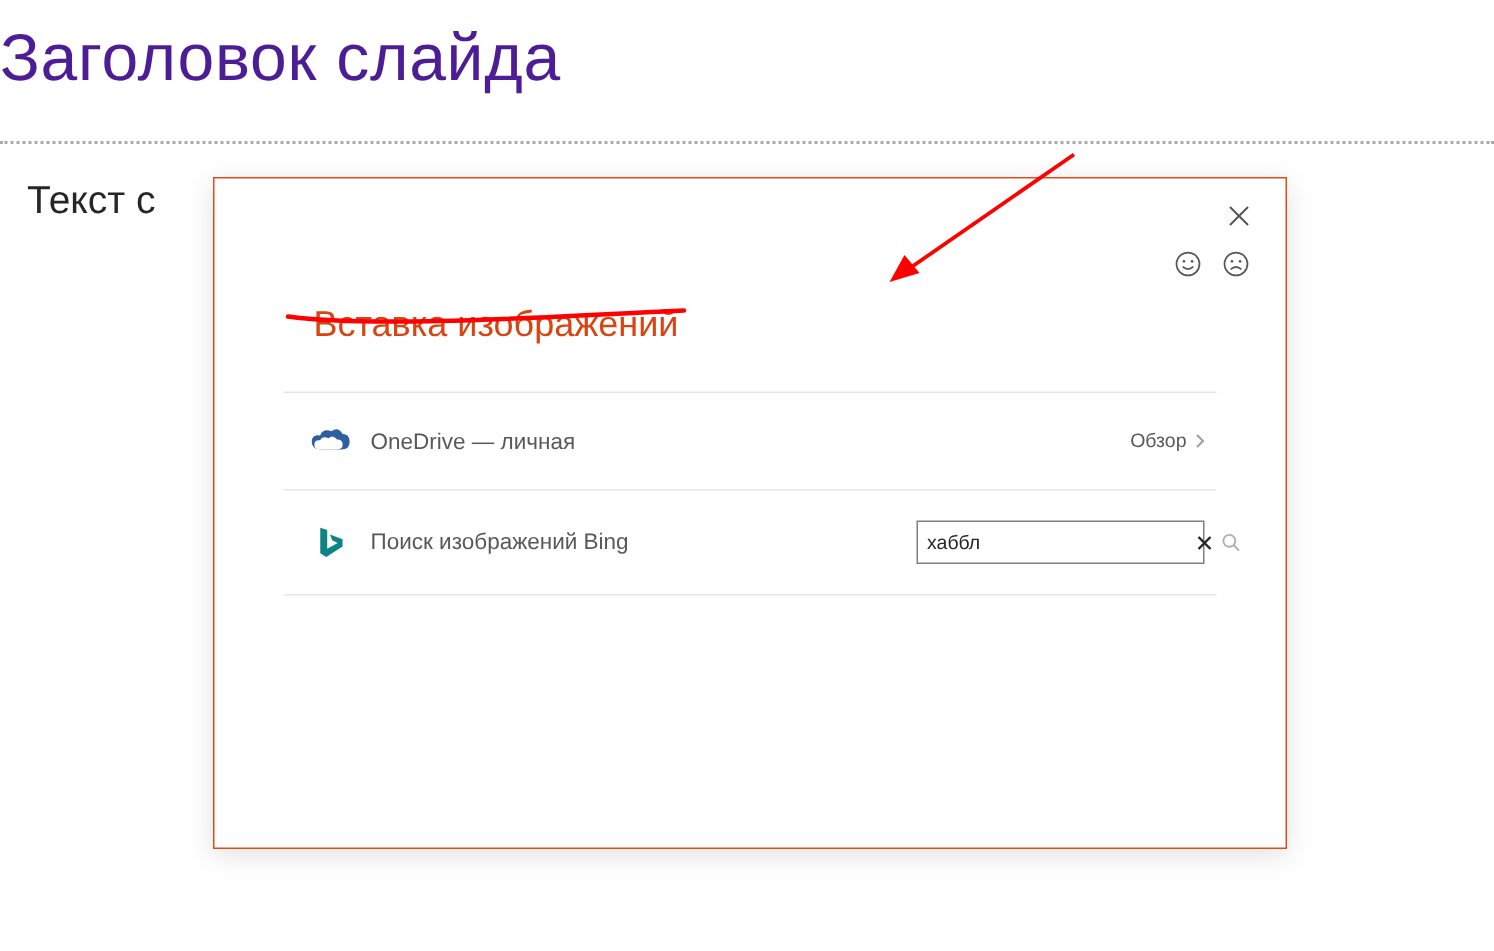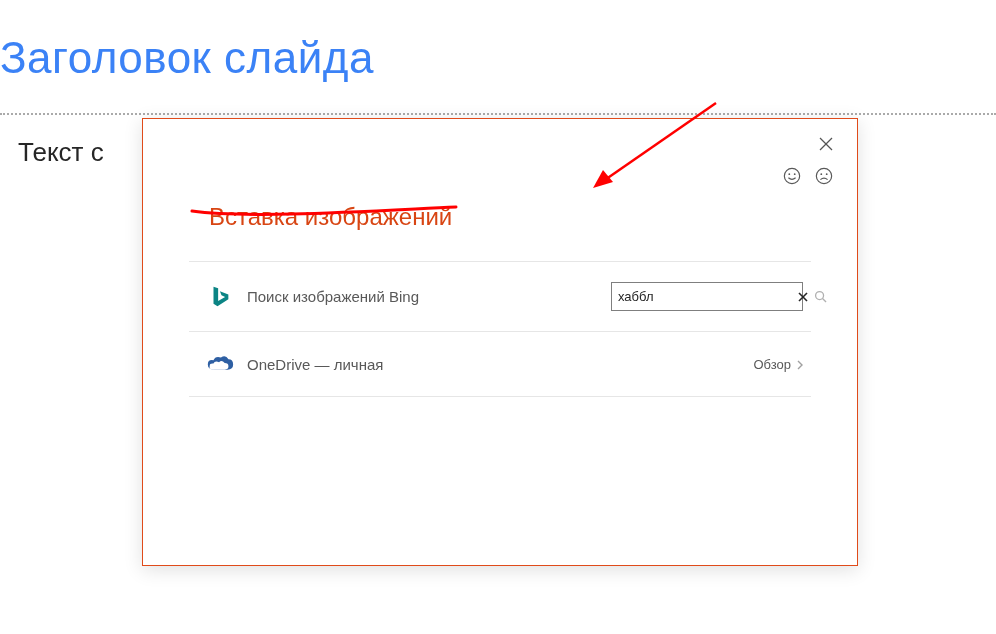--- a/index.html
+++ b/index.html
@@ -17,23 +17,23 @@
     }
     .slide-bg {
       position: absolute;
       top: 0;
       left: 0;
       right: 0;
     }
     .slide-title {
       font-size: 44px;
       font-weight: 300;
-      color: #3b82f6;
+      color: #4c1d95;
       padding-left: 0;
-      margin-top: 33px;
+      margin-top: 14px;
       margin-bottom: 30px;
       letter-spacing: 0.5px;
     }
     .divider-line {
       border: none;
       height: 2px;
       position: relative;
     }
     .divider-line::before {
       content: "";
@@ -223,20 +223,40 @@
       <svg viewBox="0 0 20 20">
           <circle cx="10" cy="10" r="8.5" fill="none" stroke="currentColor" stroke-width="1.3"></circle>
           <circle cx="7" cy="8" r="1" fill="currentColor"></circle>
           <circle cx="13" cy="8" r="1" fill="currentColor"></circle>
           <path d="M6 14 Q10 10.5 14 14" fill="none" stroke="currentColor" stroke-width="1.3"></path>
         </svg>
     </span>
   </div>
 
   <div class="options-area">
+
+    <div class="option-row">
+      <span class="source-icon">
+        <svg viewBox="0 0 32 20" width="30" height="20">
+            <path d="M10 16 Q3 16 3 10.5 Q3 5 9 6 Q11 1 17 3 Q22 -0.5 25 5 Q30 5 30 10.5 Q30 16 24 16 Z" fill="#2e5fa3"></path>
+            <path d="M9 16 Q4 16 5 12 Q5 9 9 9.5 Q10.5 6 15 8 Q18 5 21 9 Q25 9 25 12.5 Q25 16 21 16 Z" fill="#ffffff"></path>
+          </svg>
+      </span>
+      <span class="source-label">OneDrive — личная</span>
+      <div class="option-right">
+        <span class="browse-link">
+          <span>Обзор</span>
+          <span class="caret">
+            <svg viewBox="0 0 6 10">
+                <path d="M1 1 L5 5 L1 9" fill="none" stroke="currentColor" stroke-width="1.4"></path>
+              </svg>
+          </span>
+        </span>
+      </div>
+    </div>
 
     <div class="option-row">
       <span class="source-icon">
         <svg viewBox="0 0 28 28" width="26" height="26">
             <path d="M7 3 L12 4.6 L12 18.2 L19.5 14 L15.6 12.1 L13.9 7.9 L23 11.3 L23 16.5 L11.3 24 L7 21.3 Z" fill="#0b8484"></path>
           </svg>
       </span>
       <span class="source-label">Поиск изображений Bing</span>
       <div class="option-right">
         <div class="search-field-wrap">
@@ -250,40 +270,20 @@
           <span class="search-go">
             <svg viewBox="0 0 14 14">
                 <circle cx="6" cy="6" r="4.3" fill="none" stroke="currentColor" stroke-width="1.4"></circle>
                 <line x1="9.2" y1="9.2" x2="13" y2="13" stroke="currentColor" stroke-width="1.4"></line>
               </svg>
           </span>
         </div>
       </div>
     </div>
 
-    <div class="option-row">
-      <span class="source-icon">
-        <svg viewBox="0 0 32 20" width="30" height="20">
-            <path d="M10 16 Q3 16 3 10.5 Q3 5 9 6 Q11 1 17 3 Q22 -0.5 25 5 Q30 5 30 10.5 Q30 16 24 16 Z" fill="#2e5fa3"></path>
-            <path d="M9 16 Q4 16 5 12 Q5 9 9 9.5 Q10.5 6 15 8 Q18 5 21 9 Q25 9 25 12.5 Q25 16 21 16 Z" fill="#ffffff"></path>
-          </svg>
-      </span>
-      <span class="source-label">OneDrive — личная</span>
-      <div class="option-right">
-        <span class="browse-link">
-          <span>Обзор</span>
-          <span class="caret">
-            <svg viewBox="0 0 6 10">
-                <path d="M1 1 L5 5 L1 9" fill="none" stroke="currentColor" stroke-width="1.4"></path>
-              </svg>
-          </span>
-        </span>
-      </div>
-    </div>
-
   </div>
 </div>
 
 <svg class="annot-underline" viewBox="0 0 268 16">
   <path d="M2 6 C 60 14, 180 6, 266 2" stroke="#ff0000" stroke-width="3" fill="none" stroke-linecap="round"></path>
 </svg>
 <svg class="annot-arrow" viewBox="0 0 130 90">
   <line x1="125" y1="3" x2="8" y2="84" stroke="#ff0000" stroke-width="2.5"></line>
   <polygon points="2,88 22,82 12,70" fill="#ff0000"></polygon>
 </svg>

